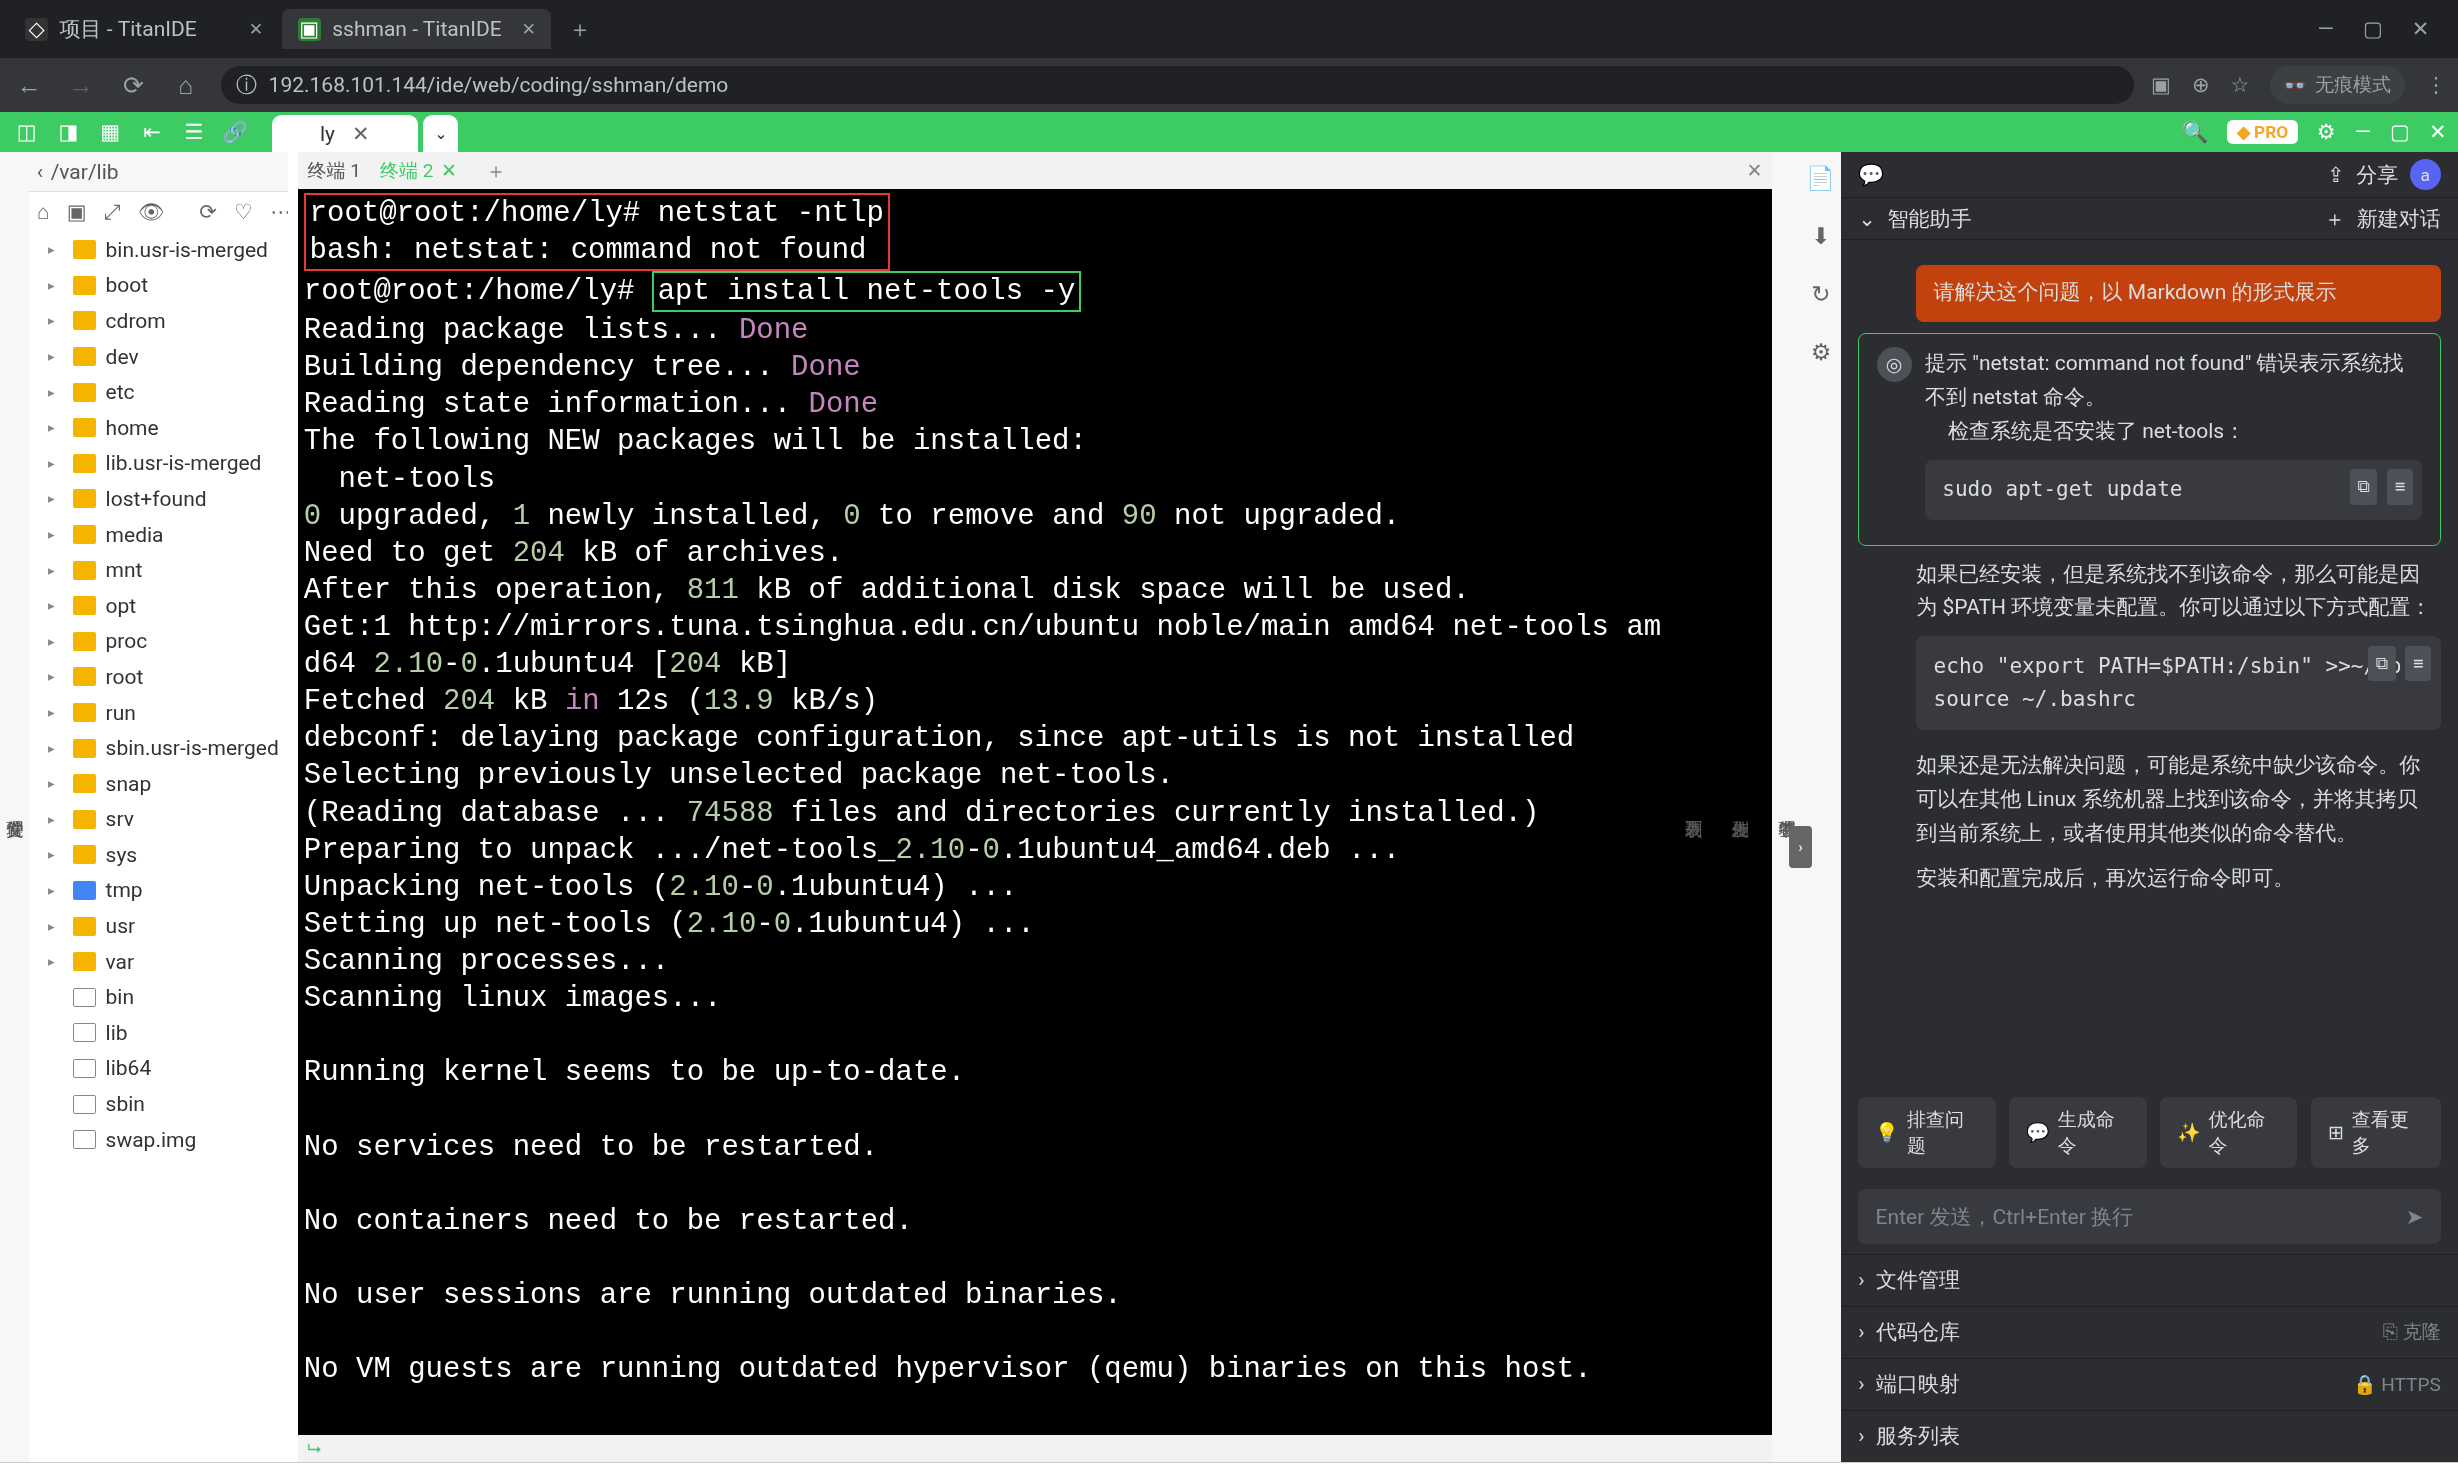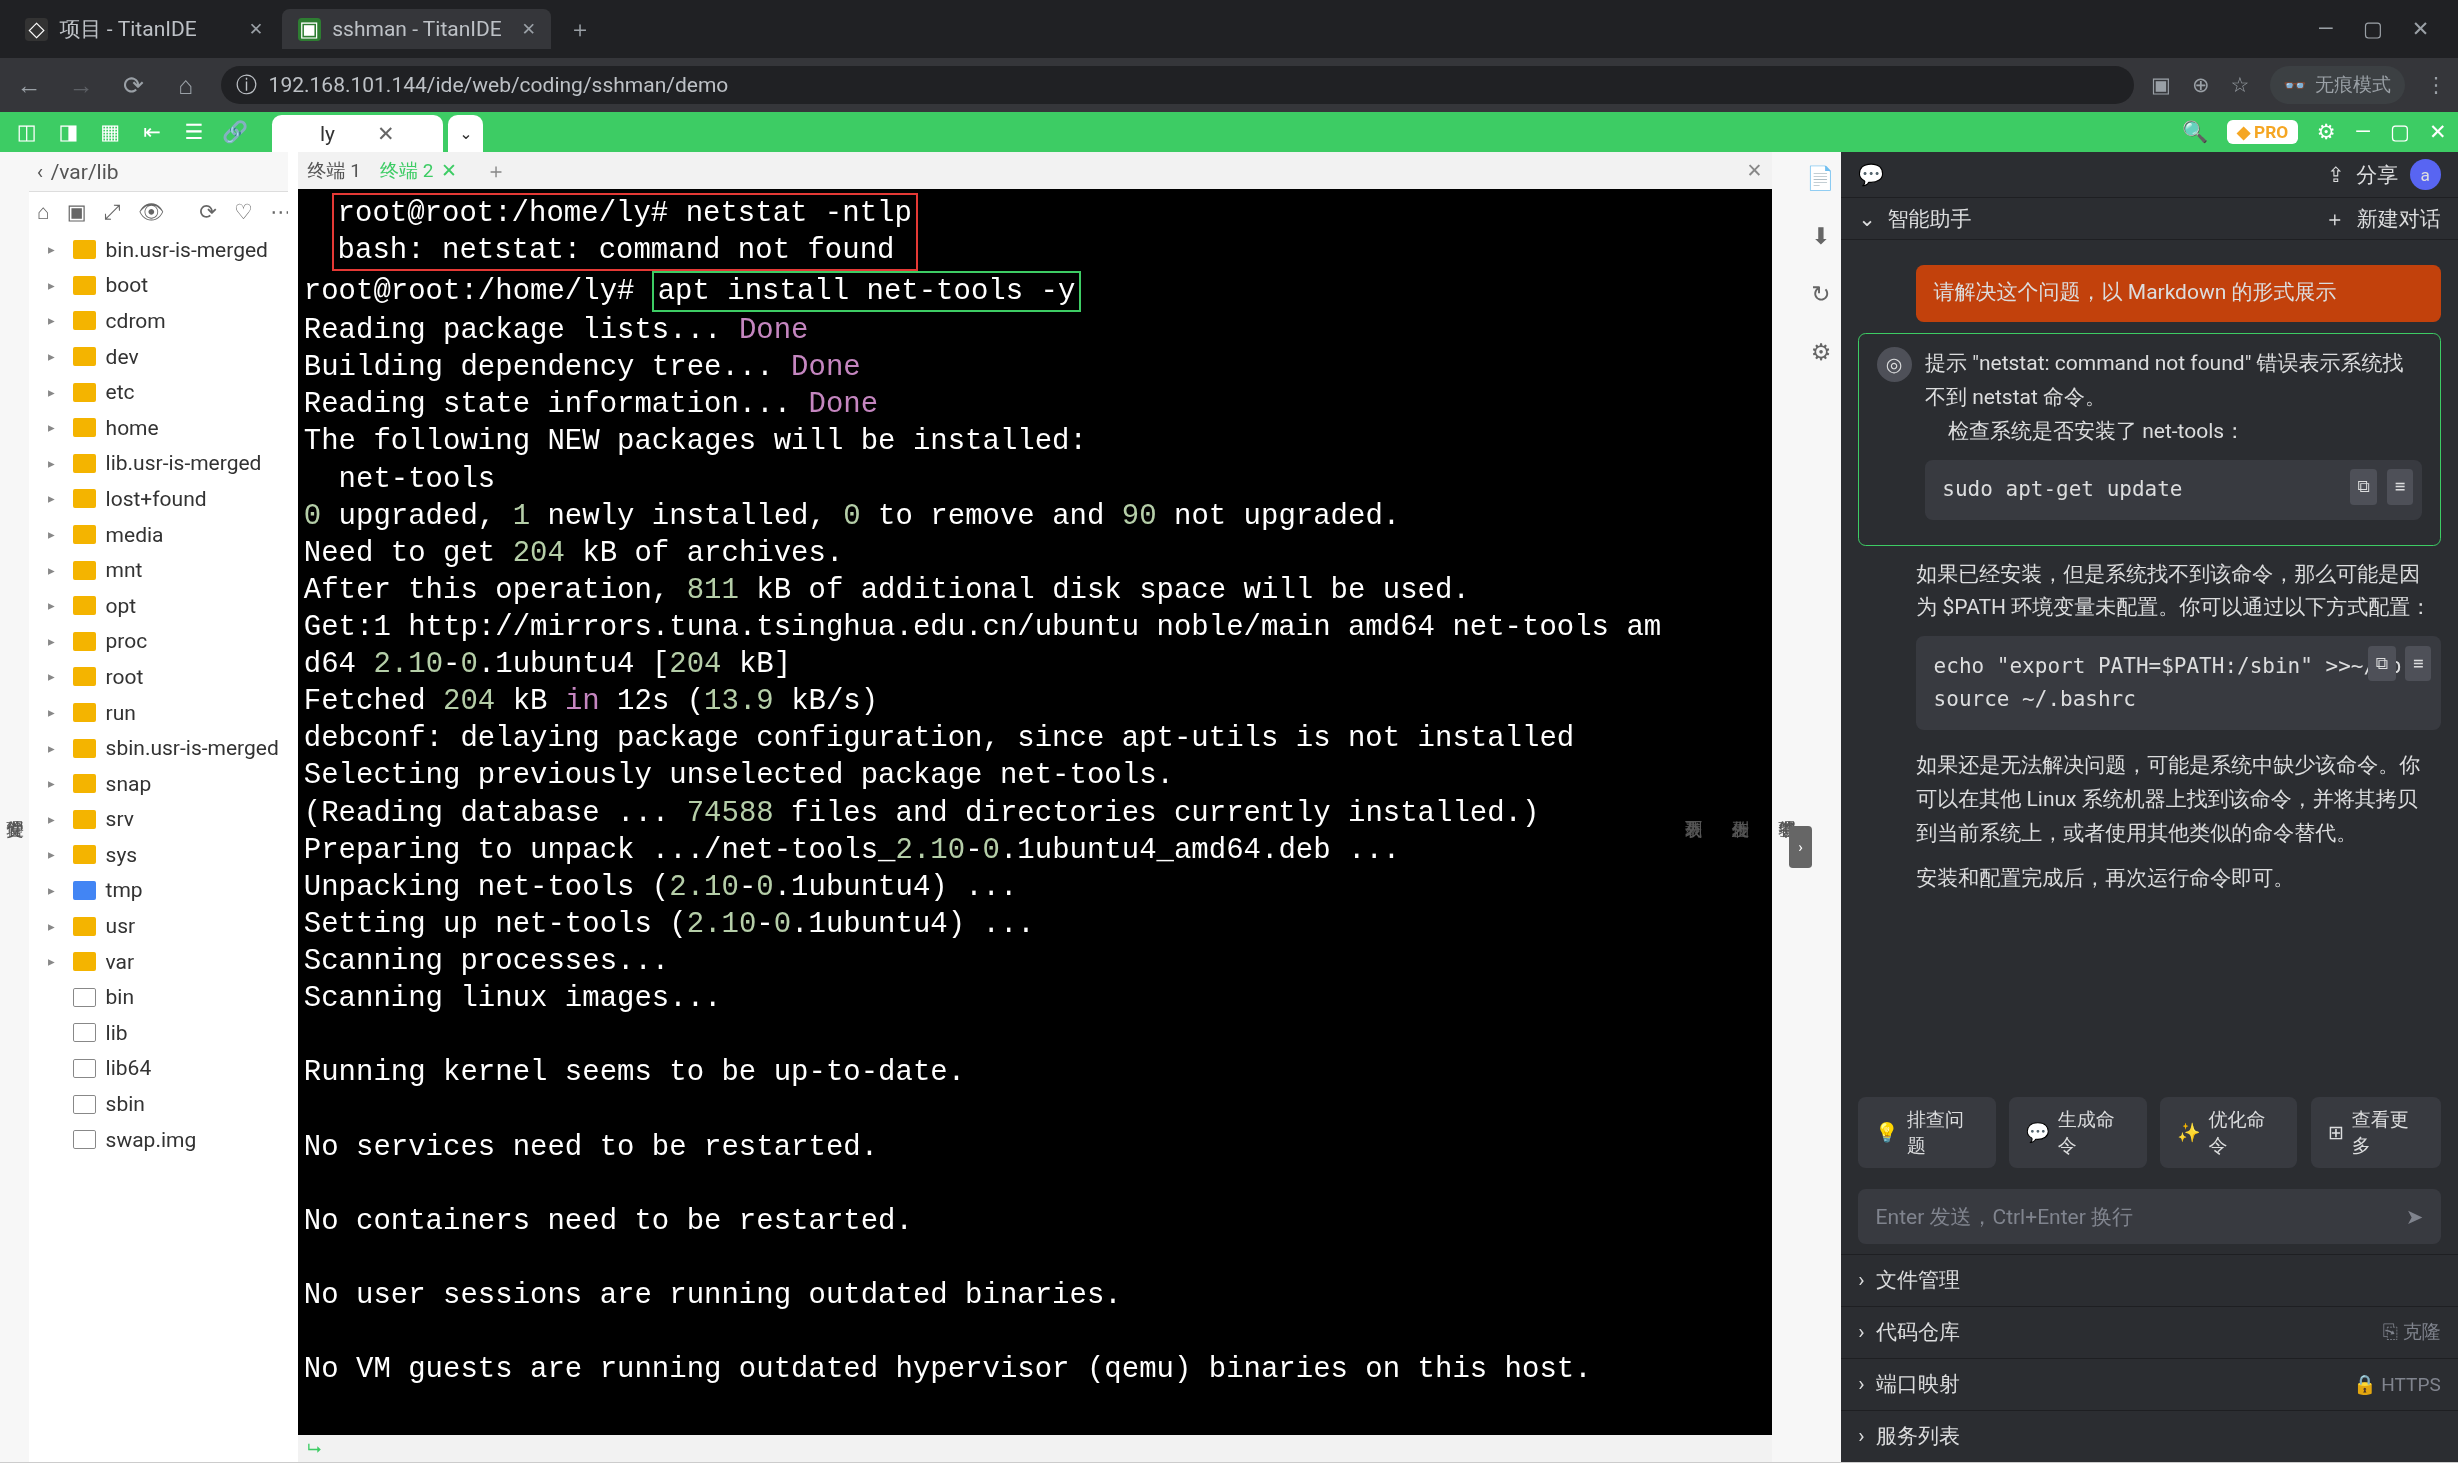--- a/index.html
+++ b/index.html
@@ -21,21 +21,21 @@
 .urlbar { flex: 1; display: flex; align-items: center; background: #202124; border-radius: 19px; height: 38px; padding: 0 15.4px; gap: 11.5px; color: #bdc1c6; font-size: 21px; }
 .urlbar .url-text { flex: 1; }
 .toolbar-icons { display: flex; gap: 21px; align-items: center; color: #9aa0a6; font-size: 21px; }
 .incognito-badge { background: #3c4043; border-radius: 19px; padding: 5.8px 13.4px; display: flex; align-items: center; gap: 7.7px; font-size: 19px; }
 
 
 .ide-topbar { height: 40px; background: #3dcc64; display: flex; align-items: center; }
 .ide-topbar-left { display: flex; align-items: center; gap: 3.8px; padding: 0 7.7px; }
 .ide-topbar-left .ib { width: 38px; height: 35px; display: flex; align-items: center; justify-content: center; color: #fff; font-size: 21px; }
 .ide-tabgroup { display: flex; align-items: flex-end; margin-left: 9.6px; height: 40px; }
-.ide-tab { background: #fff; color: #333; padding: 7.7px 48px; border-radius: 9.6px 9.6px 0 0; font-size: 21px; display: flex; align-items: center; gap: 42px; height: 37px; }
+.ide-tab { background: #fff; color: #333; padding: 7.7px 48px; border-radius: 9.6px 9.6px 0 0; font-size: 21px; display: flex; align-items: center; gap: 17px; height: 37px; }
 .ide-tab .close { color: #666; }
 .ide-tab-dropdown { background: #fff; color: #333; width: 35px; height: 37px; border-radius: 9.6px 9.6px 0 0; margin-left: 5.8px; display: flex; align-items: center; justify-content: center; }
 .ide-topbar-right { margin-left: auto; display: flex; align-items: center; gap: 19px; padding: 0 11.5px; }
 .ide-topbar-right .ib { color: #fff; font-size: 21px; }
 .pro-badge { background: #fff; border-radius: 5.8px; padding: 1.9px 9.6px; font-size: 17.3px; color: #f5a623; display: flex; align-items: center; gap: 3.8px; font-weight: bold; }
 
 
 .ide-body { display: flex; height: calc(1479px - 58px - 54px - 40px - 17.3px); }
 .vstrip { width: 29px; background: #f7f7f7; writing-mode: vertical-rl; text-orientation: mixed; display: flex; flex-direction: column; align-items: center; gap: 19px; padding: 9.6px 0; font-size: 17.3px; color: #555; }
 .vstrip .vitem { padding: 7.7px 1.9px; cursor: pointer; }
@@ -54,21 +54,21 @@
 .center { flex: 1; display: flex; flex-direction: column; background: #fff; padding-left: 10px; }
 .terminal-tabs { height: 37px; background: #f2f2f2; display: flex; align-items: center; padding: 0 9.6px; gap: 19px; font-size: 19px; color: #555; }
 .terminal-tabs .ttab { display: flex; align-items: center; gap: 7.7px; }
 .terminal-tabs .ttab.active { color: #3dcc64; }
 .terminal-tabs .plus { color: #888; font-size: 21px; margin-left: 9.6px; }
 .terminal-tabs .tclose { margin-left: auto; font-size: 19px; color: #888; }
 .terminal { flex: 1; background: #000; color: #ccc; font-family: "Consolas", "Courier New", monospace; font-size: 29px; line-height: 1.28; padding: 3.8px 5.8px; overflow: auto; white-space: pre; }
 .terminal .white { color: #fff; }
 .terminal .purple { color: #c586c0; }
 .terminal .num { color: #b5cea8; }
-.redbox { border: 2.9px solid #e53935; display: inline-block; padding: 0 3.8px; margin-left: 28px; }
+.redbox { border: 2.9px solid #e53935; display: inline-block; padding: 0 3.8px; }
 .greenbox { border: 2.9px solid #3dcc64; display: inline-block; padding: 0 3.8px; }
 .term-footer { height: 27px; background: #f2f2f2; display: flex; align-items: center; padding: 0 9.6px; color: #3dcc64; font-size: 17.3px; }
 
 .vstrip-right { width: 29px; background: #f7f7f7; display: flex; flex-direction: column; align-items: center; padding: 9.6px 0; gap: 19px; color: #555; writing-mode: vertical-rl; text-orientation: mixed; font-size: 17.3px; }
 .vstrip-right .vitem { padding: 7.7px 1.9px; }
 .right-iconstrip { width: 40px; background: #f7f7f7; display: flex; flex-direction: column; align-items: center; gap: 31px; padding: 13.4px 0; color: #666; font-size: 23px; }
 
 
 .ai-panel { width: 617px; background: #2b2d31; display: flex; flex-direction: column; color: #dcddde; }
 .ai-header { height: 46px; display: flex; align-items: center; padding: 0 17.3px; gap: 11.5px; font-size: 21px; border-bottom: 1px solid #1e1f22; }

